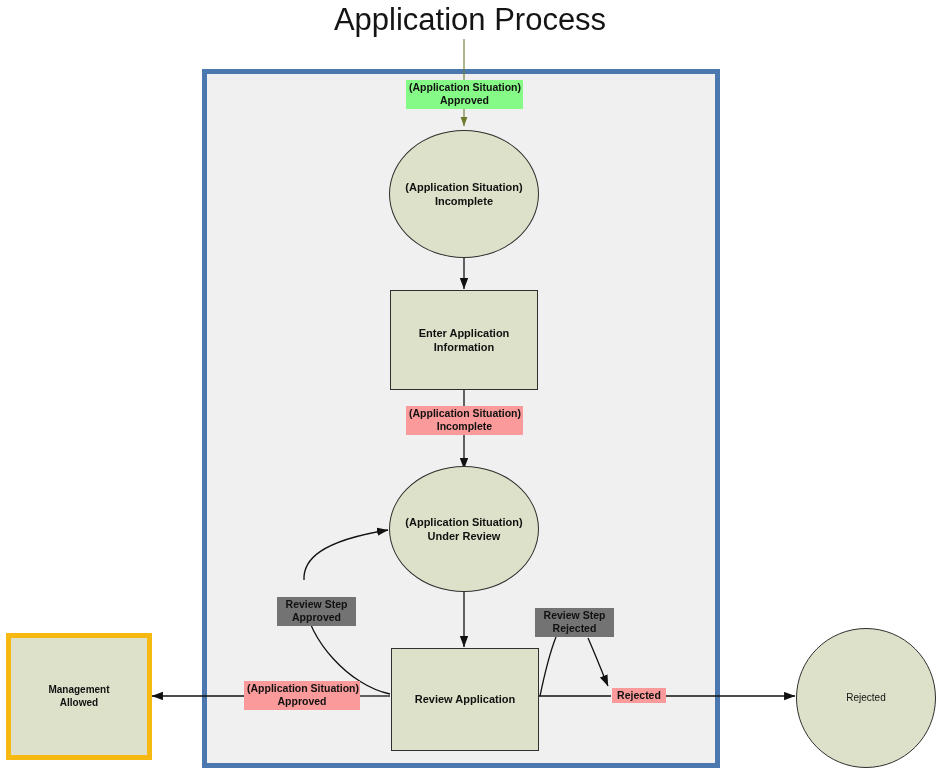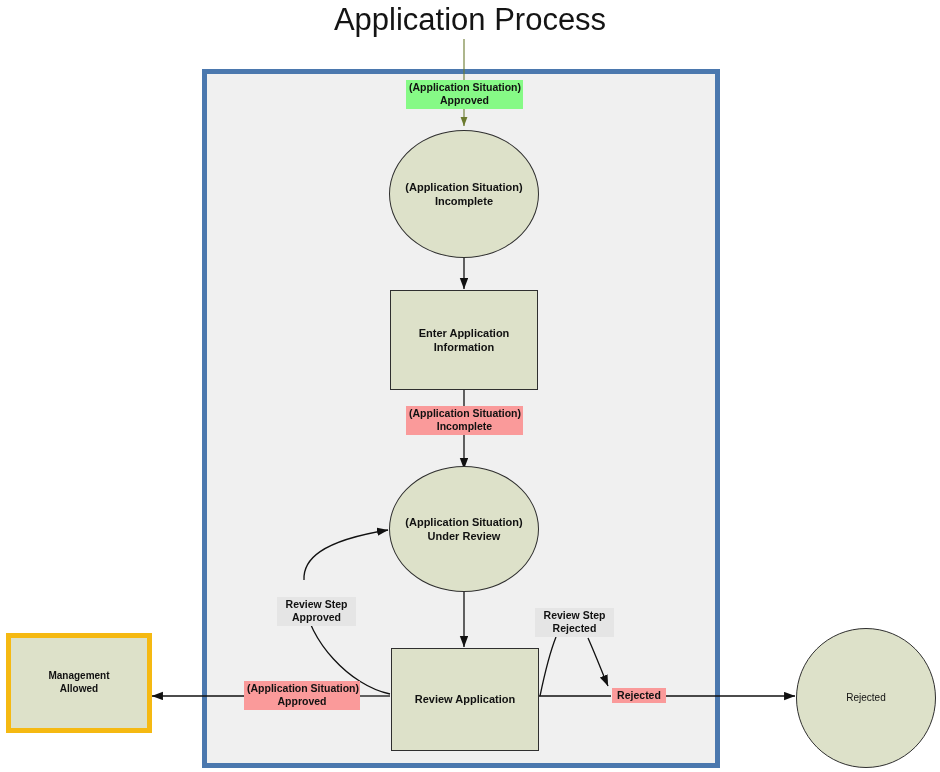--- a/index.html
+++ b/index.html
@@ -73,21 +73,21 @@
     font-size:10.5px;
     font-weight:bold;
     line-height:1.28;
     color:#111;
     padding:1px 3px;
     box-sizing:border-box;
     white-space:nowrap;
   }
   .lbl-green{background:#86fa86;}
   .lbl-red{background:#fa9a9a;}
-  .lbl-white{background:#e5e5e5;}
+  .lbl-white{background:#737373;}
 </style>
 </head>
 <body>
 
 <div id="stage">
 
   <div class="diagram-title">Application Process</div>
 
   <div class="pool"></div>
 
@@ -160,21 +160,21 @@
       <span>Under Review</span>
     </div>
   </div>
 
   <div class="node rect-node" style="left:391px;top:648px;width:148px;height:103px;">
     <div class="label">
       <span>Review Application</span>
     </div>
   </div>
 
-  <div class="node subprocess-node" style="left:6px;top:633px;width:146px;height:100px;">
+  <div class="node subprocess-node" style="left:6px;top:633px;width:146px;height:127px;">
     <div class="label">
       <span>Management</span><br>
       <span>Allowed</span>
     </div>
   </div>
 
   <div class="node end-circle" style="left:796px;top:628px;width:140px;height:140px;">
     <div class="label">
       <span>Rejected</span>
     </div>

